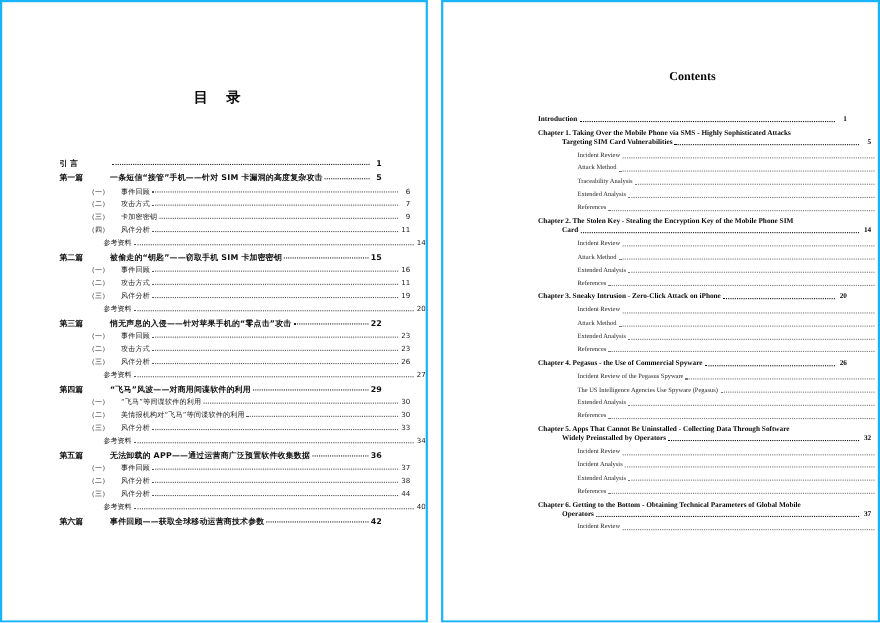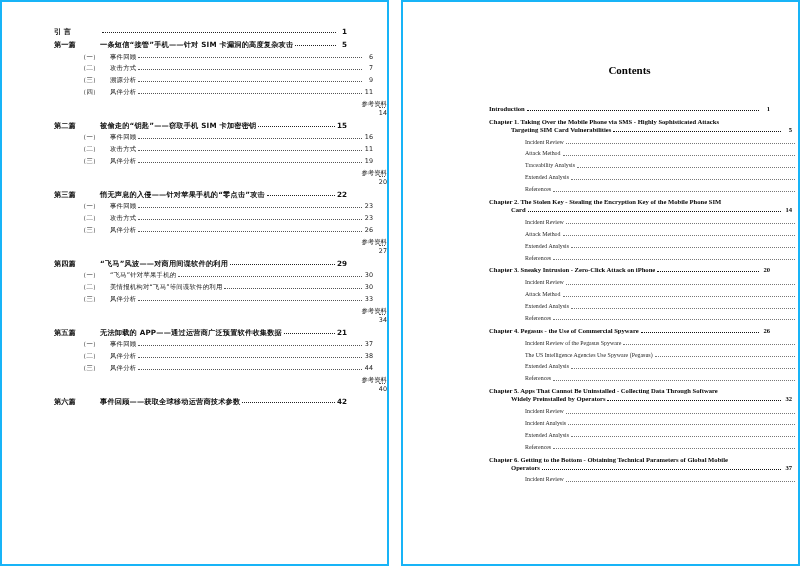--- a/index.html
+++ b/index.html
@@ -51,21 +51,21 @@
     text-align: center;
     font-weight: bold;
     font-size: 13px;
     letter-spacing: 6px;
     margin-top: 78px;
     margin-bottom: 0;
     color: #0a0a0a;
     font-family: "DejaVu Sans", "Liberation Sans", sans-serif;
   }
   .cn-list {
-    margin-top: 26px;
+    margin-top: 47px;
   }
   .toc-row {
     display: flex;
     align-items: flex-end;
     width: 100%;
     line-height: 1.0;
     color: #111111;
   }
   
   .cn-chapter {
@@ -102,21 +102,20 @@
     white-space: nowrap;
     letter-spacing: 0.2px;
   }
   .cn-ref {
     font-size: 6.4px;
     font-weight: normal;
     margin-bottom: 5.4px;
     padding-left: 40px;
     font-family: "DejaVu Sans", "Liberation Sans", sans-serif;
     color: #1a1a1a;
-    flex-direction: column;
   }
   .cn-ref .title-col {
     white-space: nowrap;
   }
   .leader {
     flex: 1 1 auto;
     min-width: 6px;
     border-bottom: 1px dotted #555;
     margin: 0 2px 1.6px 2px;
     height: 0;
@@ -185,20 +184,21 @@
   }
   .en-sub .pg { color: #2a2a2a; }
 </style>
 </head>
 <body>
 
 <div id="spread">
 
   <div class="page page-left">
     <div class="cn-inner">
+      <div class="cn-title">目  录</div>
       <div class="cn-list" id="cn-list">
           <div class="toc-row cn-chapter">
             <span class="num-col">引  言</span>
             <span class="leader"></span>
             <span class="pg">1</span>
           </div>
           <div class="toc-row cn-chapter">
             <span class="num-col">第一篇</span>
             <span class="title-col">一条短信“接管”手机——针对 SIM 卡漏洞的高度复杂攻击</span>
             <span class="leader"></span>
@@ -211,21 +211,21 @@
             <span class="pg">6</span>
           </div>
           <div class="toc-row cn-sub">
             <span class="mark-col">（二）</span>
             <span class="title-col">攻击方式</span>
             <span class="leader"></span>
             <span class="pg">7</span>
           </div>
           <div class="toc-row cn-sub">
             <span class="mark-col">（三）</span>
-            <span class="title-col">溯源分析</span>
+            <span class="title-col">卡加密密钥</span>
             <span class="leader"></span>
             <span class="pg">9</span>
           </div>
           <div class="toc-row cn-sub">
             <span class="mark-col">（四）</span>
             <span class="title-col">风伴分析</span>
             <span class="leader"></span>
             <span class="pg">11</span>
           </div>
           <div class="toc-row cn-ref">
@@ -292,21 +292,21 @@
             <span class="pg">27</span>
           </div>
           <div class="toc-row cn-chapter">
             <span class="num-col">第四篇</span>
             <span class="title-col">“飞马”风波——对商用间谍软件的利用</span>
             <span class="leader"></span>
             <span class="pg">29</span>
           </div>
           <div class="toc-row cn-sub">
             <span class="mark-col">（一）</span>
-            <span class="title-col">“飞马”针对苹果手机的</span>
+            <span class="title-col">“飞马”等间谍软件的利用</span>
             <span class="leader"></span>
             <span class="pg">30</span>
           </div>
           <div class="toc-row cn-sub">
             <span class="mark-col">（二）</span>
             <span class="title-col">美情报机构对“飞马”等间谍软件的利用</span>
             <span class="leader"></span>
             <span class="pg">30</span>
           </div>
           <div class="toc-row cn-sub">
@@ -317,21 +317,21 @@
           </div>
           <div class="toc-row cn-ref">
             <span class="title-col">参考资料</span>
             <span class="leader"></span>
             <span class="pg">34</span>
           </div>
           <div class="toc-row cn-chapter">
             <span class="num-col">第五篇</span>
             <span class="title-col">无法卸载的 APP——通过运营商广泛预置软件收集数据</span>
             <span class="leader"></span>
-            <span class="pg">21</span>
+            <span class="pg">36</span>
           </div>
           <div class="toc-row cn-sub">
             <span class="mark-col">（一）</span>
             <span class="title-col">事件回顾</span>
             <span class="leader"></span>
             <span class="pg">37</span>
           </div>
           <div class="toc-row cn-sub">
             <span class="mark-col">（二）</span>
             <span class="title-col">风伴分析</span>

